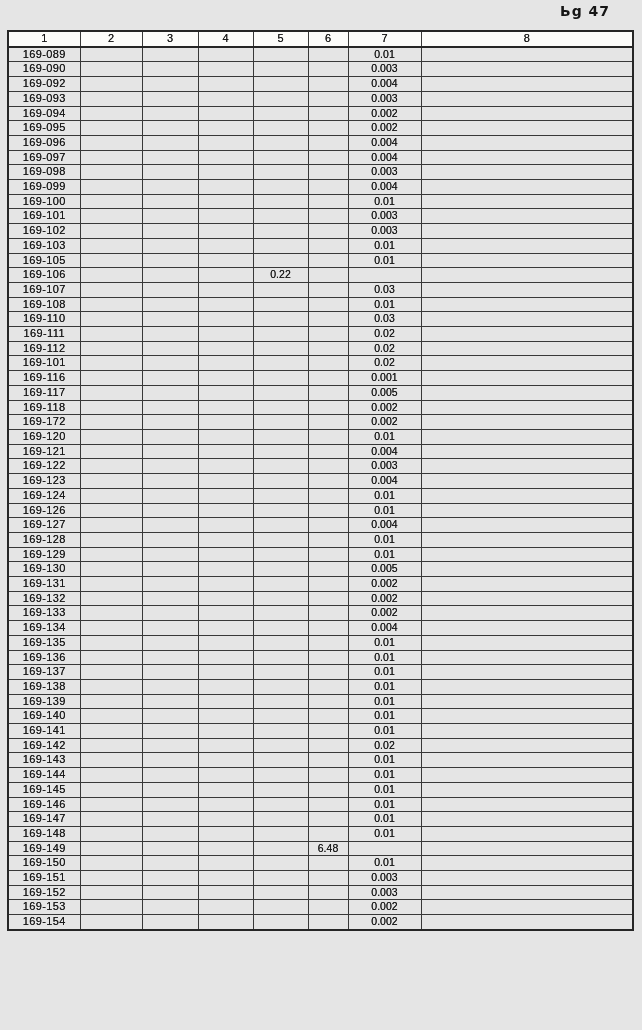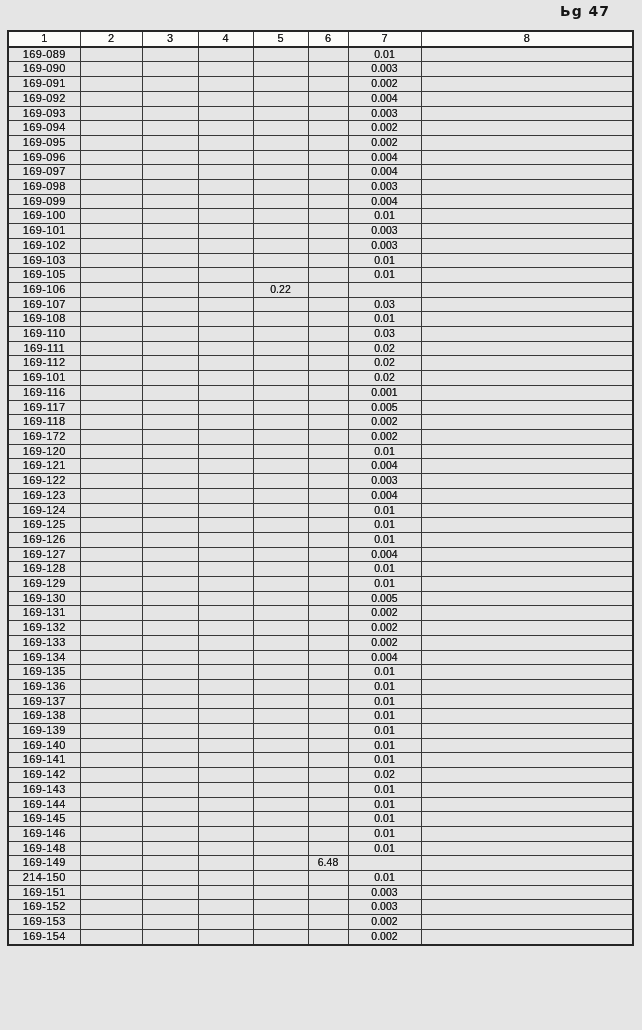--- a/index.html
+++ b/index.html
@@ -108,30 +108,20 @@
           <td>169-090</td>
           <td></td>
           <td></td>
           <td></td>
           <td></td>
           <td></td>
           <td>0.003</td>
           <td></td>
         </tr>
         <tr>
-          <td>169-091</td>
-          <td></td>
-          <td></td>
-          <td></td>
-          <td></td>
-          <td></td>
-          <td>0.002</td>
-          <td></td>
-        </tr>
-        <tr>
           <td>169-092</td>
           <td></td>
           <td></td>
           <td></td>
           <td></td>
           <td></td>
           <td>0.004</td>
           <td></td>
         </tr>
         <tr>
@@ -408,30 +398,20 @@
           <td>169-124</td>
           <td></td>
           <td></td>
           <td></td>
           <td></td>
           <td></td>
           <td>0.01</td>
           <td></td>
         </tr>
         <tr>
-          <td>169-125</td>
-          <td></td>
-          <td></td>
-          <td></td>
-          <td></td>
-          <td></td>
-          <td>0.01</td>
-          <td></td>
-        </tr>
-        <tr>
           <td>169-126</td>
           <td></td>
           <td></td>
           <td></td>
           <td></td>
           <td></td>
           <td>0.01</td>
           <td></td>
         </tr>
         <tr>
@@ -628,41 +608,51 @@
           <td>169-146</td>
           <td></td>
           <td></td>
           <td></td>
           <td></td>
           <td></td>
           <td>0.01</td>
           <td></td>
         </tr>
         <tr>
+          <td>169-147</td>
+          <td></td>
+          <td></td>
+          <td></td>
+          <td></td>
+          <td></td>
+          <td>0.01</td>
+          <td></td>
+        </tr>
+        <tr>
           <td>169-148</td>
           <td></td>
           <td></td>
           <td></td>
           <td></td>
           <td></td>
           <td>0.01</td>
           <td></td>
         </tr>
         <tr>
           <td>169-149</td>
           <td></td>
           <td></td>
           <td></td>
           <td></td>
           <td>6.48</td>
           <td></td>
           <td></td>
         </tr>
         <tr>
-          <td>214-150</td>
+          <td>169-150</td>
           <td></td>
           <td></td>
           <td></td>
           <td></td>
           <td></td>
           <td>0.01</td>
           <td></td>
         </tr>
         <tr>
           <td>169-151</td>

